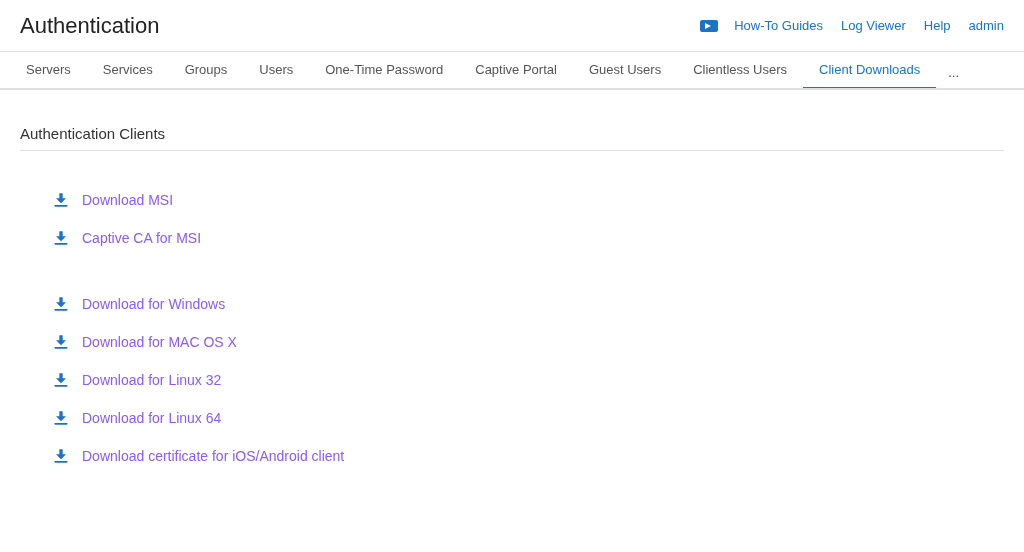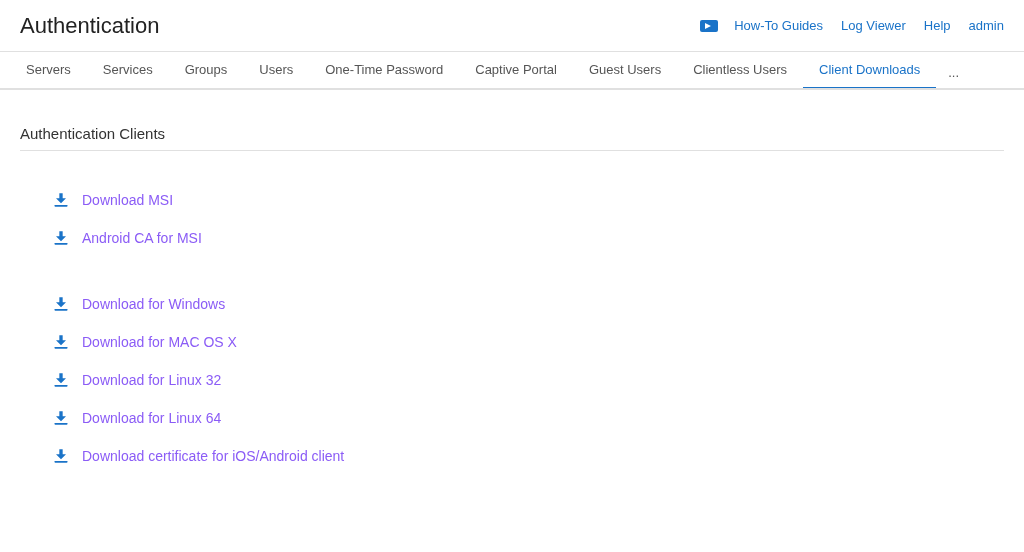--- a/index.html
+++ b/index.html
@@ -184,21 +184,21 @@
         </span>
         <a>Download MSI</a>
       </div>
       <div class="download-item">
         <span class="download-icon">
           <svg class="dl-svg" viewBox="0 0 24 24" fill="#1a73c8" xmlns="http://www.w3.org/2000/svg">
             <path d="M12 16l-6-6h4V4h4v6h4l-6 6z"></path>
             <rect x="4" y="18" width="16" height="2" rx="1"></rect>
           </svg>
         </span>
-        <a>Android CA for MSI</a>
+        <a>Captive CA for MSI</a>
       </div>
     </div>
 
     <div class="divider"></div>
 
     <div class="download-group">
       <div class="download-item">
         <span class="download-icon">
           <svg class="dl-svg" viewBox="0 0 24 24" fill="#1a73c8" xmlns="http://www.w3.org/2000/svg">
             <path d="M12 16l-6-6h4V4h4v6h4l-6 6z"></path>

